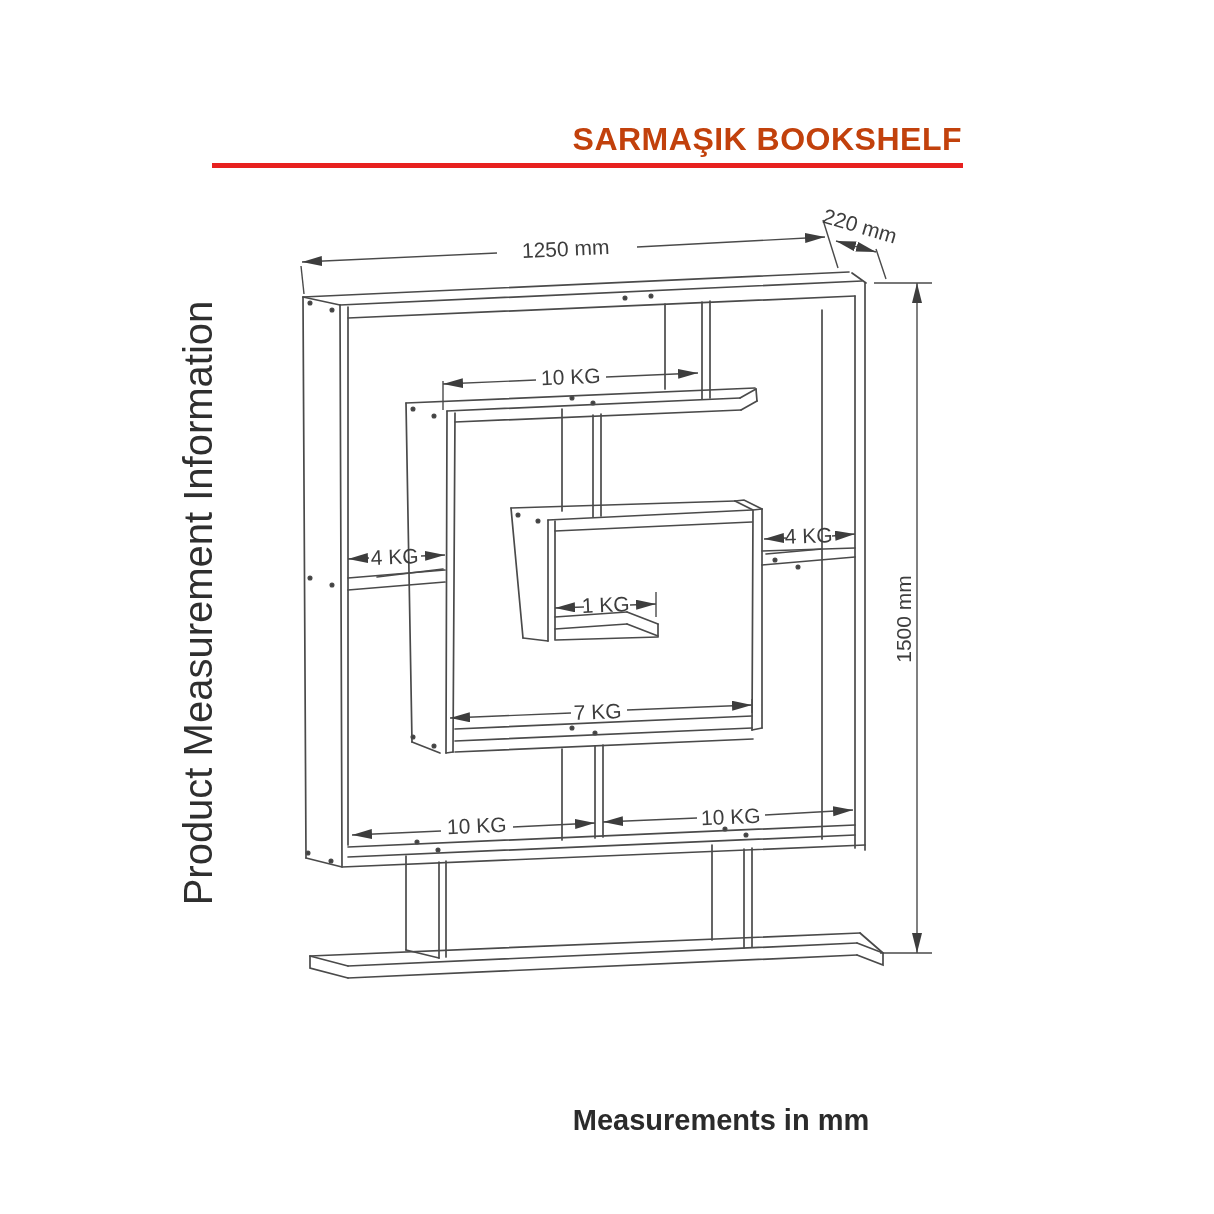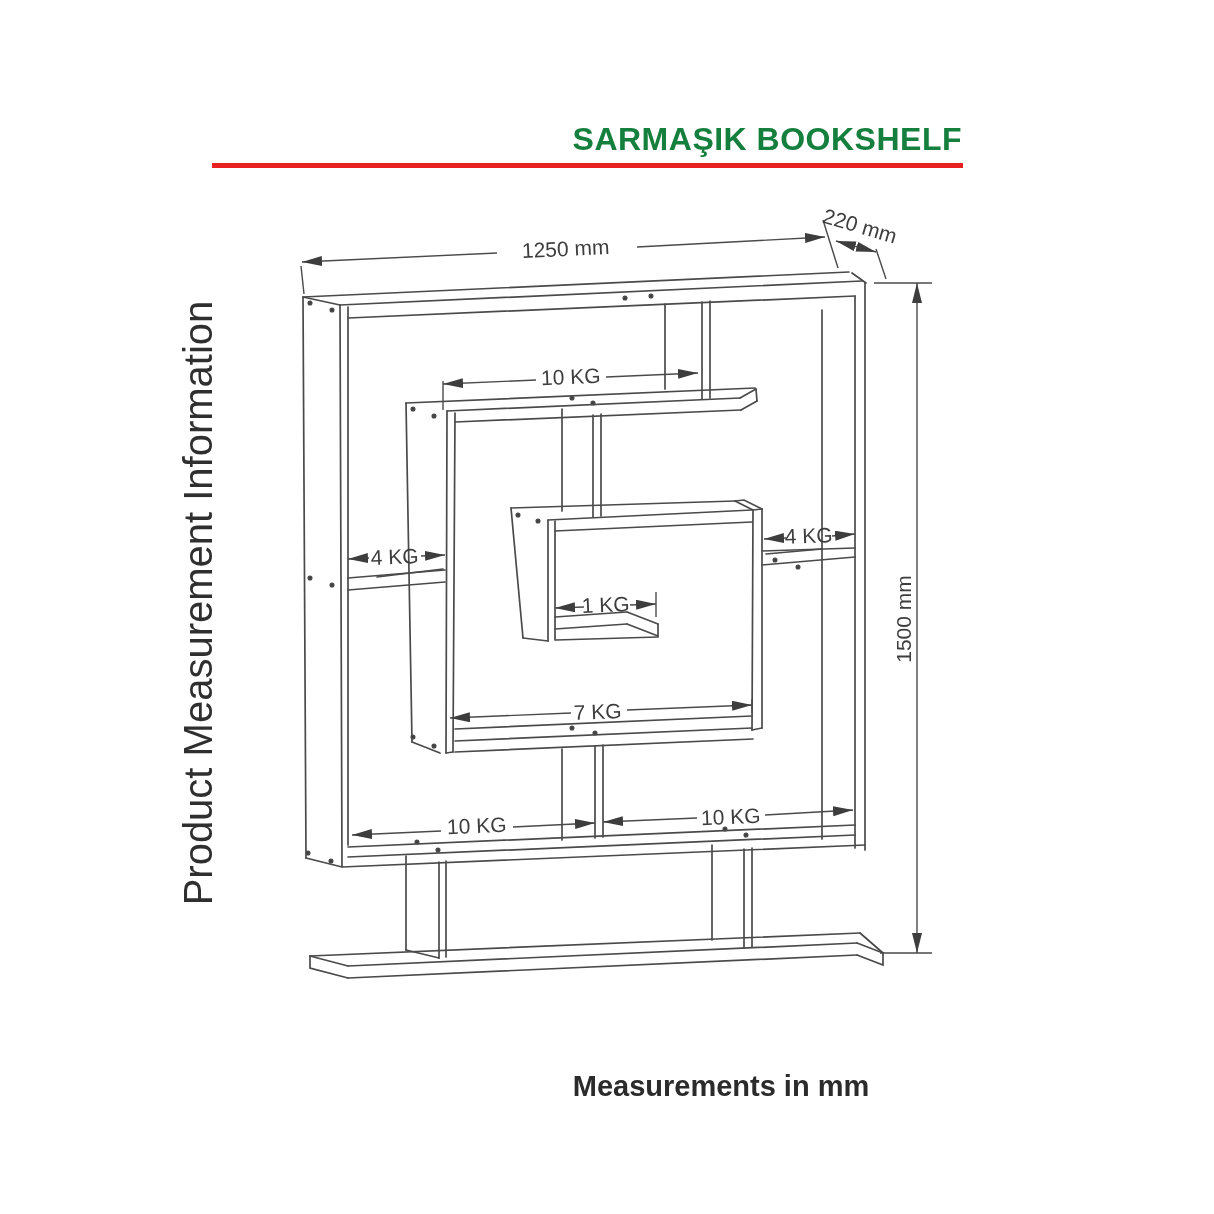--- a/index.html
+++ b/index.html
@@ -1,20 +1,20 @@
 <!DOCTYPE html>
 <html><head>
 <meta charset="utf-8">
 <style>
   html,body{margin:0;padding:0;background:#ffffff;width:1214px;height:1214px;font-family:"Liberation Sans",sans-serif;}
   #stage{position:relative;width:1214px;height:1214px;overflow:hidden;background:#fff;}
-  .title{position:absolute;top:121px;right:252px;font-size:32px;font-weight:bold;color:#15803d;letter-spacing:0.5px;white-space:nowrap;}
+  .title{position:absolute;top:121px;right:252px;font-size:32px;font-weight:bold;color:#c2410c;letter-spacing:0.5px;white-space:nowrap;}
   .redline{position:absolute;left:212px;top:163px;width:751px;height:5px;background:#e7211f;}
   .vtext{position:absolute;left:198px;top:603px;transform:translate(-50%,-50%) rotate(-90deg);font-size:40px;color:#2f2f2f;white-space:nowrap;}
-  .footer{position:absolute;left:721px;top:1086px;transform:translate(-50%,-50%);font-size:29px;font-weight:bold;color:#2b2b2b;white-space:nowrap;}
+  .footer{position:absolute;left:721px;top:1120px;transform:translate(-50%,-50%);font-size:29px;font-weight:bold;color:#2b2b2b;white-space:nowrap;}
   svg{position:absolute;left:0;top:0;}
   .st{stroke:#4a4a4a;stroke-width:1.7;fill:none;stroke-linecap:round;}
   .dim{stroke:#4a4a4a;stroke-width:1.4;fill:none;}
   .lbl{font-size:21px;fill:#3d3d3d;}
   .dot{fill:#3a3a3a;}
 </style>
 </head>
 <body>
 
 <div id="stage">

